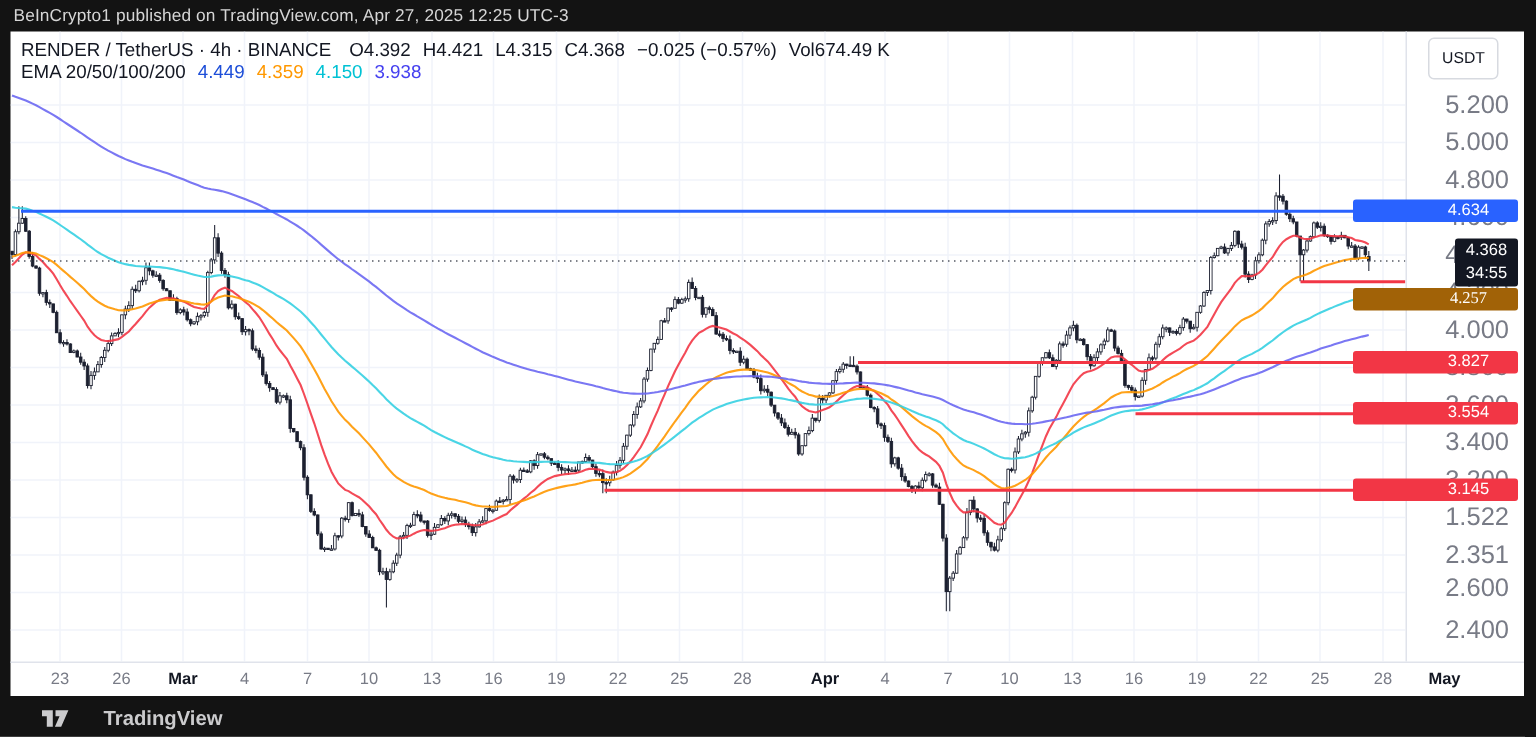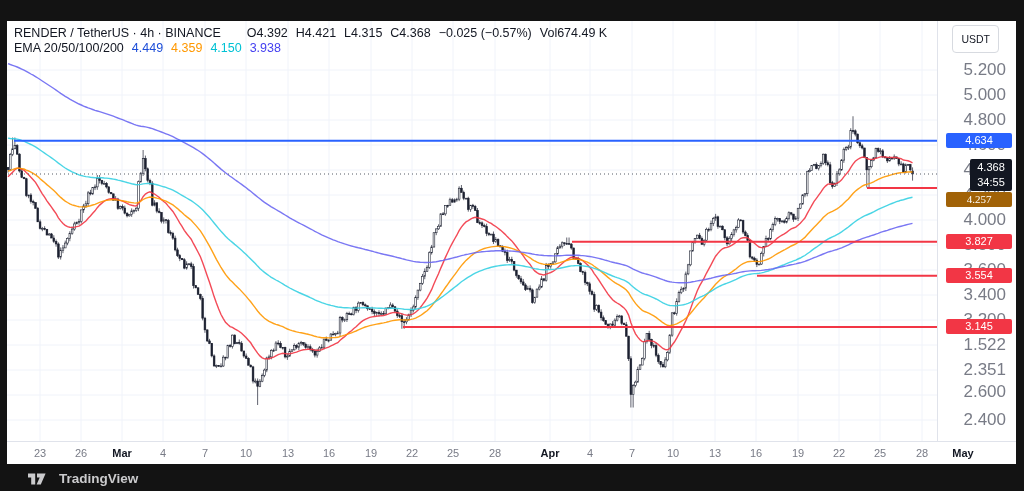--- a/index.html
+++ b/index.html
@@ -3,42 +3,45 @@
 <meta charset="utf-8">
 <style>
   html,body{margin:0;padding:0;background:#131313;width:1024px;height:491px;overflow:hidden;
     font-family:"Liberation Sans",sans-serif;-webkit-font-smoothing:antialiased;}
   .page{position:relative;width:1024px;height:491px;background:#131313;}
   .topbar{position:absolute;left:9px;top:2px;height:17px;display:flex;align-items:center;
     color:#d6d6d6;font-size:11.5px;letter-spacing:.1px;}
   .panel{position:absolute;left:7px;top:21px;width:1009px;height:443px;background:#ffffff;}
   .legend{position:absolute;left:7px;top:5px;z-index:6;color:#131722;font-size:12.5px;line-height:15px;}
   .legend-row{display:flex;align-items:center;gap:8px;white-space:nowrap;}
-  .legend-row .sym{margin-right:18px;}
+  .legend-row .sym{margin-right:4px;}
   .usdt-btn{position:absolute;top:4px;right:17px;z-index:7;height:28px;line-height:15px;
     padding:0 8px;background:#fff;border:1px solid #d7dae0;border-radius:4px;
     color:#131722;font-size:10.5px;font-family:"Liberation Sans",sans-serif;cursor:pointer;}
   #plot{position:absolute;left:0;top:0;z-index:1;}
   .price-axis{position:absolute;left:930px;top:0;width:79px;height:420px;border-left:1px solid #e0e3eb;z-index:2;}
   .time-axis{position:absolute;left:0;top:420px;width:1009px;height:23px;border-top:1px solid #e0e3eb;z-index:2;}
   .ptick{position:absolute;right:11px;width:60px;text-align:right;font-size:17px;color:#787b86;line-height:14px;}
   .ttick{position:absolute;top:5px;width:40px;margin-left:-20px;text-align:center;font-size:11px;color:#787b86;}
   .ttick.month{color:#131722;font-weight:bold;}
   .lvl{position:absolute;right:5px;width:66px;height:15px;border-radius:2px;z-index:5;
-    color:#fff;font-size:11px;line-height:15px;text-align:center;}
+    color:#fff;font-size:11px;line-height:15px;text-align:center;padding-left:44px;}
   .cur{position:absolute;right:5px;width:42px;border-radius:2px;z-index:5;background:#131722;
     color:#fff;font-size:11px;line-height:15px;text-align:center;padding:1px 0;}
-  .footer{position:absolute;left:28px;top:468px;height:20px;display:flex;align-items:center;gap:13px;
+  .footer{position:absolute;left:28px;top:468px;height:20px;display:flex;align-items:center;gap:23px;
     color:#cbcbcd;font-size:13.5px;font-weight:600;}
 </style>
 </head>
 <body>
 
 <div class="page">
 
+  <div class="topbar">
+    <span>BeInCrypto1 published on TradingView.com, Apr 27, 2025 12:25 UTC-3</span>
+  </div>
 
   <div class="panel">
     <div class="legend">
       <div class="legend-row">
         <span class="sym">RENDER / TetherUS · 4h · BINANCE</span>
         <span>O4.392</span>
         <span>H4.421</span>
         <span>L4.315</span>
         <span>C4.368</span>
         <span>−0.025 (−0.57%)</span>

